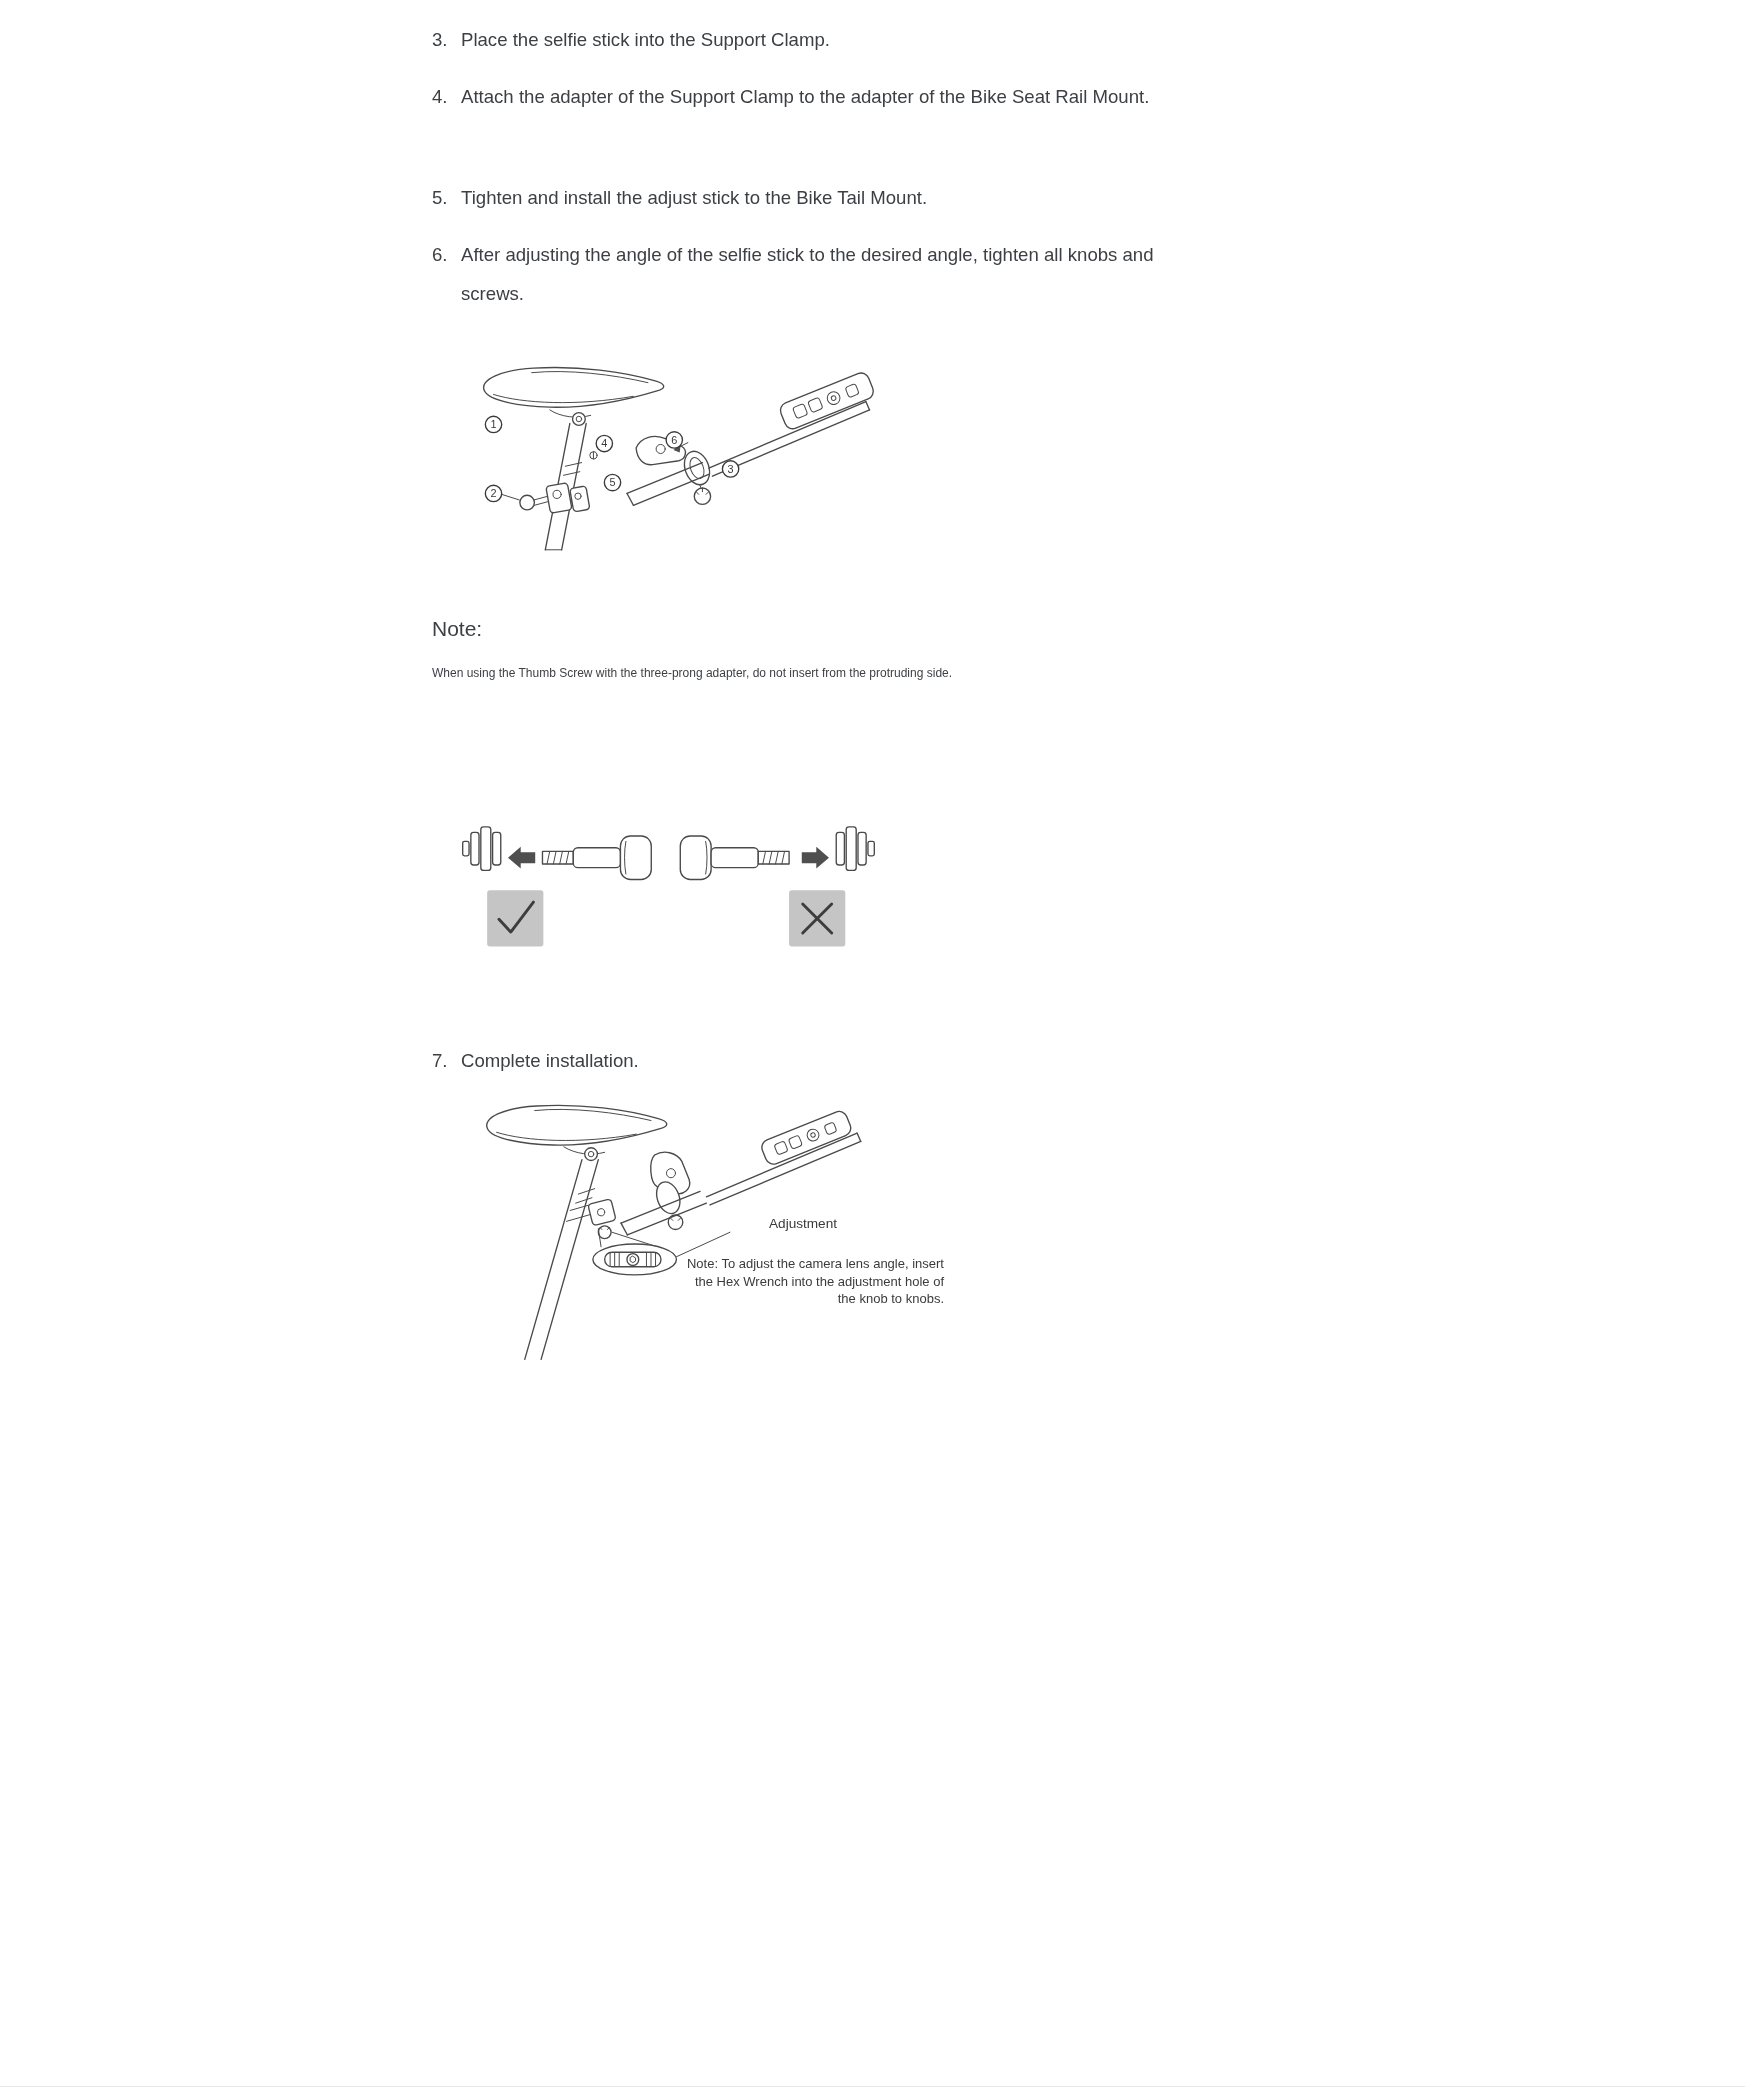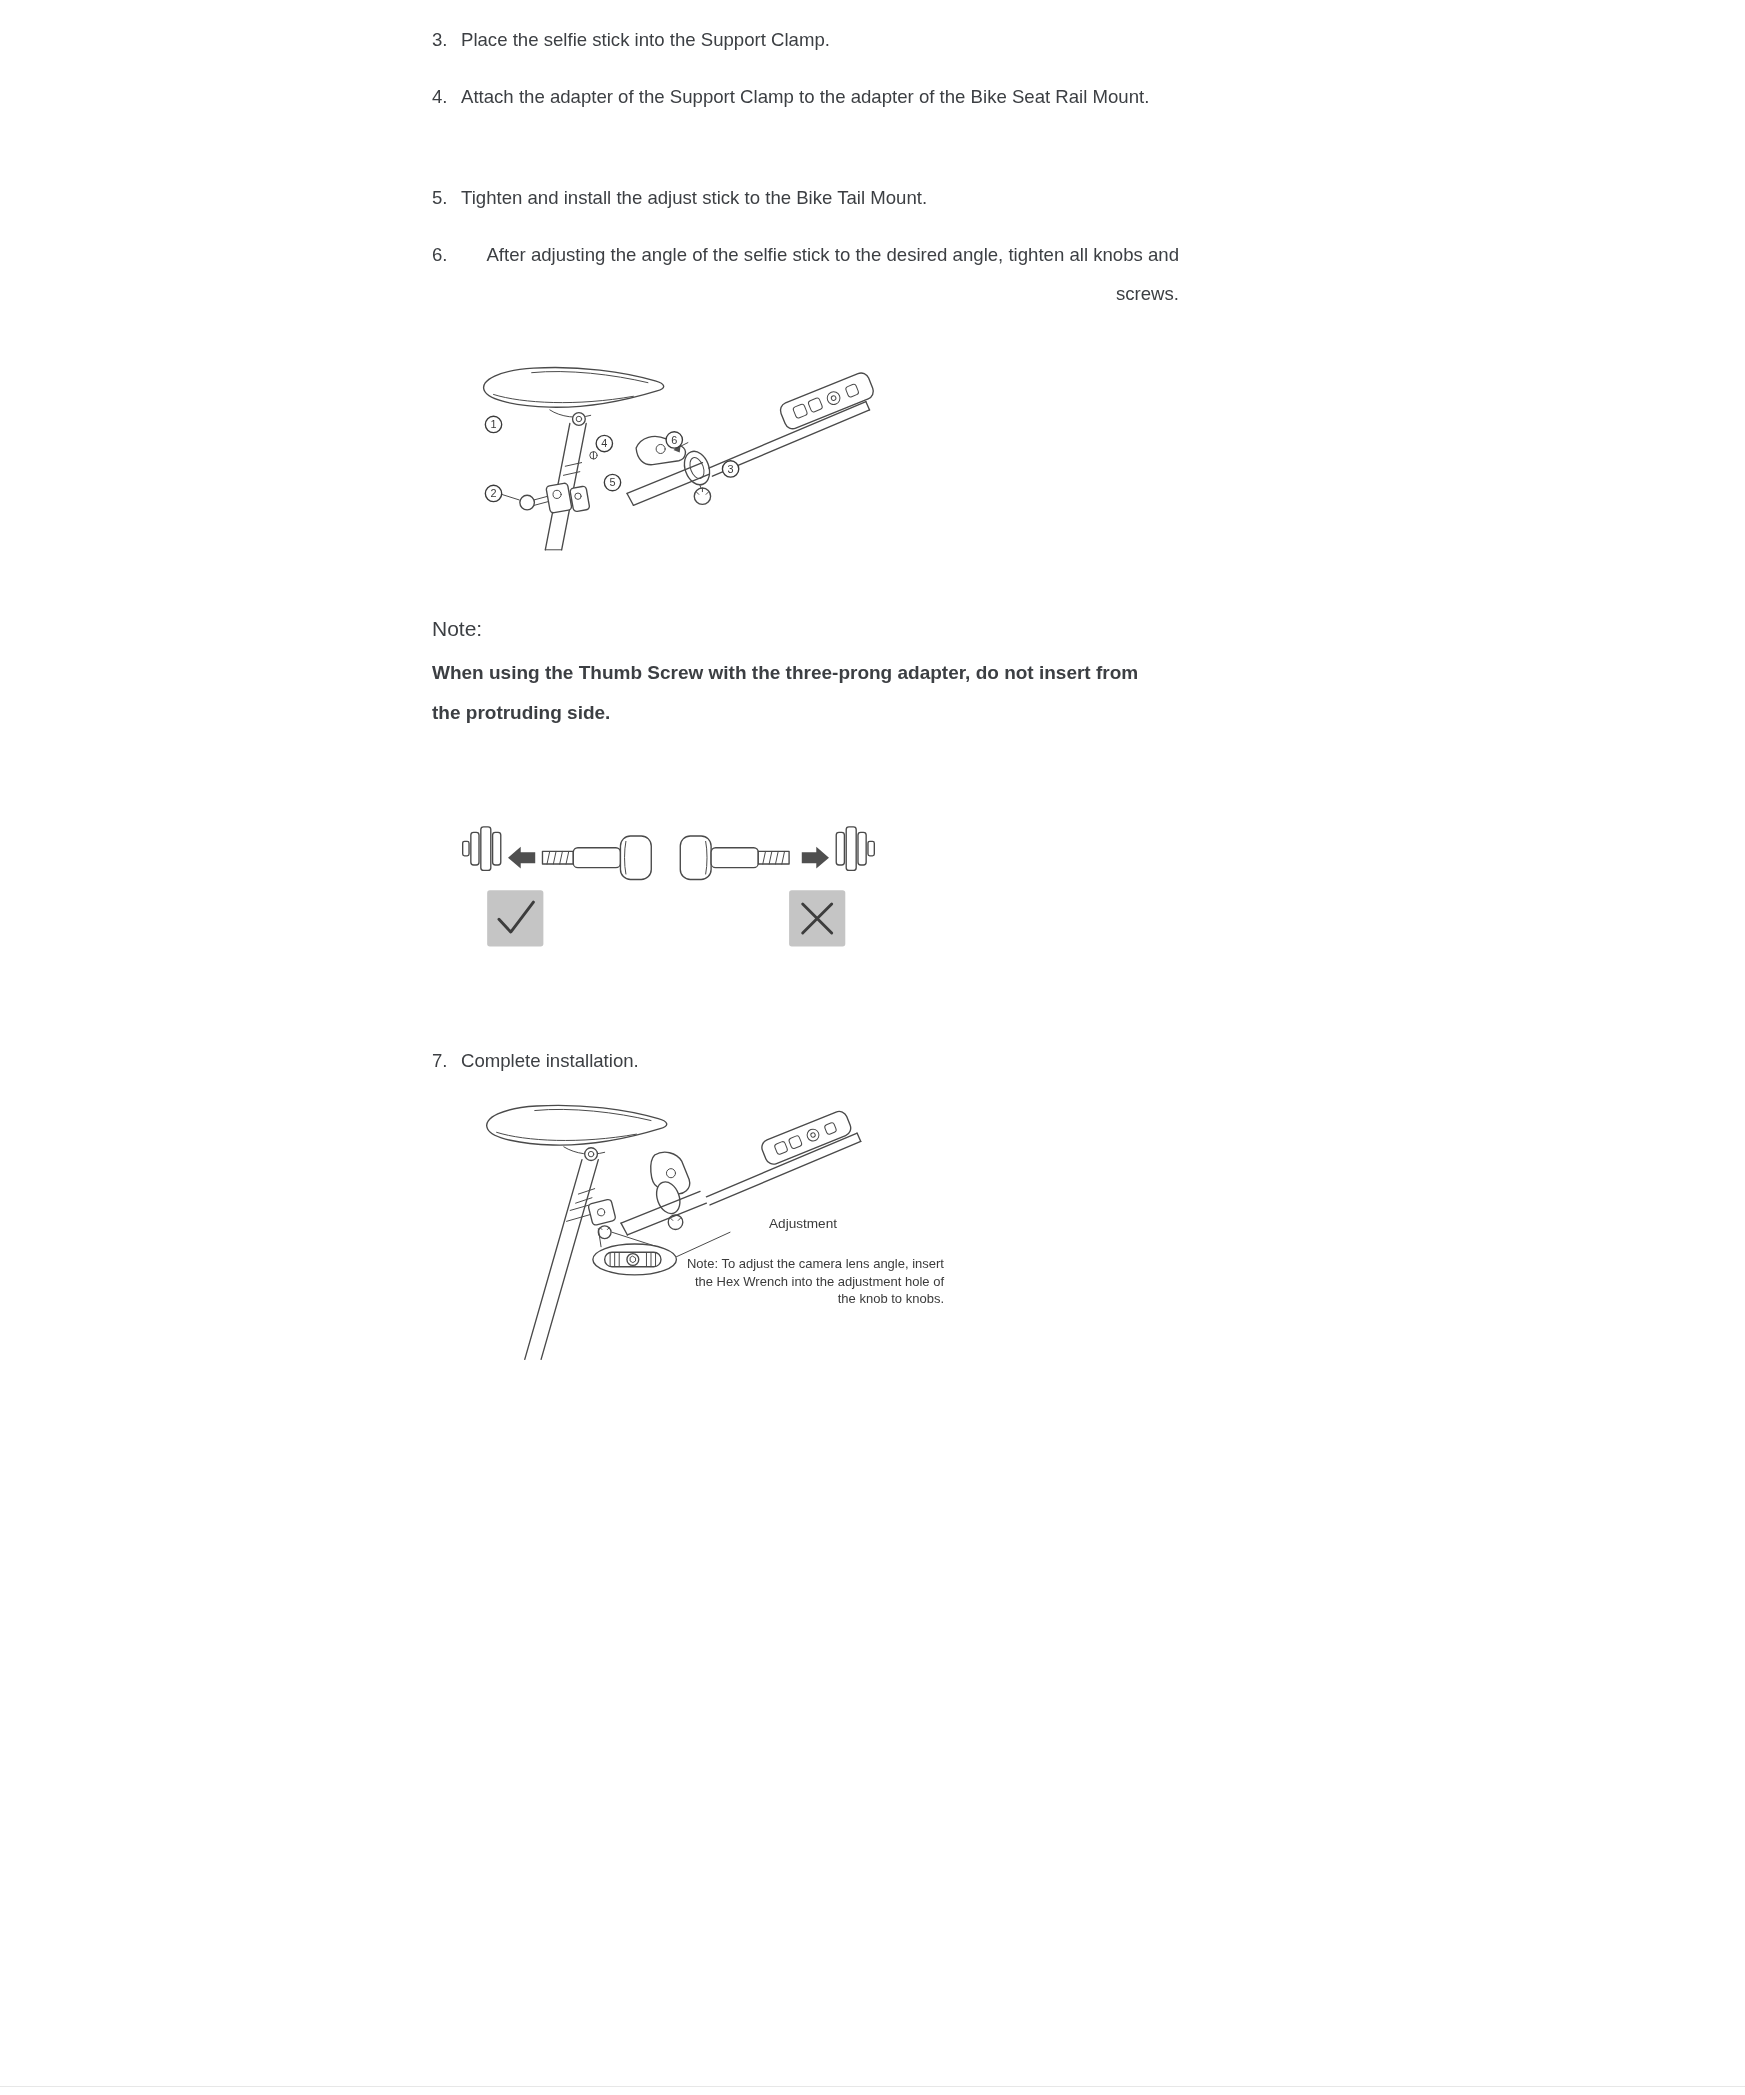--- a/index.html
+++ b/index.html
@@ -22,36 +22,35 @@
     display: flex;
     align-items: flex-start;
     font-size: 18.6px;
     line-height: 39px;
     color: #3c3f43;
   }
   .step .num {
     flex: 0 0 auto;
     width: 29px;
   }
-  .step .txt { display: block; text-align: right; }
+  .step .txt { display: block; }
   .note-title {
     position: absolute;
     left: 432px;
     top: 615px;
     font-size: 21px;
     line-height: 27px;
   }
   .note-body {
     position: absolute;
     left: 432px;
     top: 653px;
     width: 720px;
-    font-size: 19px;
+    font-size: 12px;
     line-height: 40px;
-    font-weight: bold;
   }
   .diagram { position: absolute; }
   .adjustment-label {
     position: absolute;
     left: 733px;
     top: 1216px;
     font-size: 13.6px;
     color: #3b3b3b;
     margin-left: 36px;
   }

